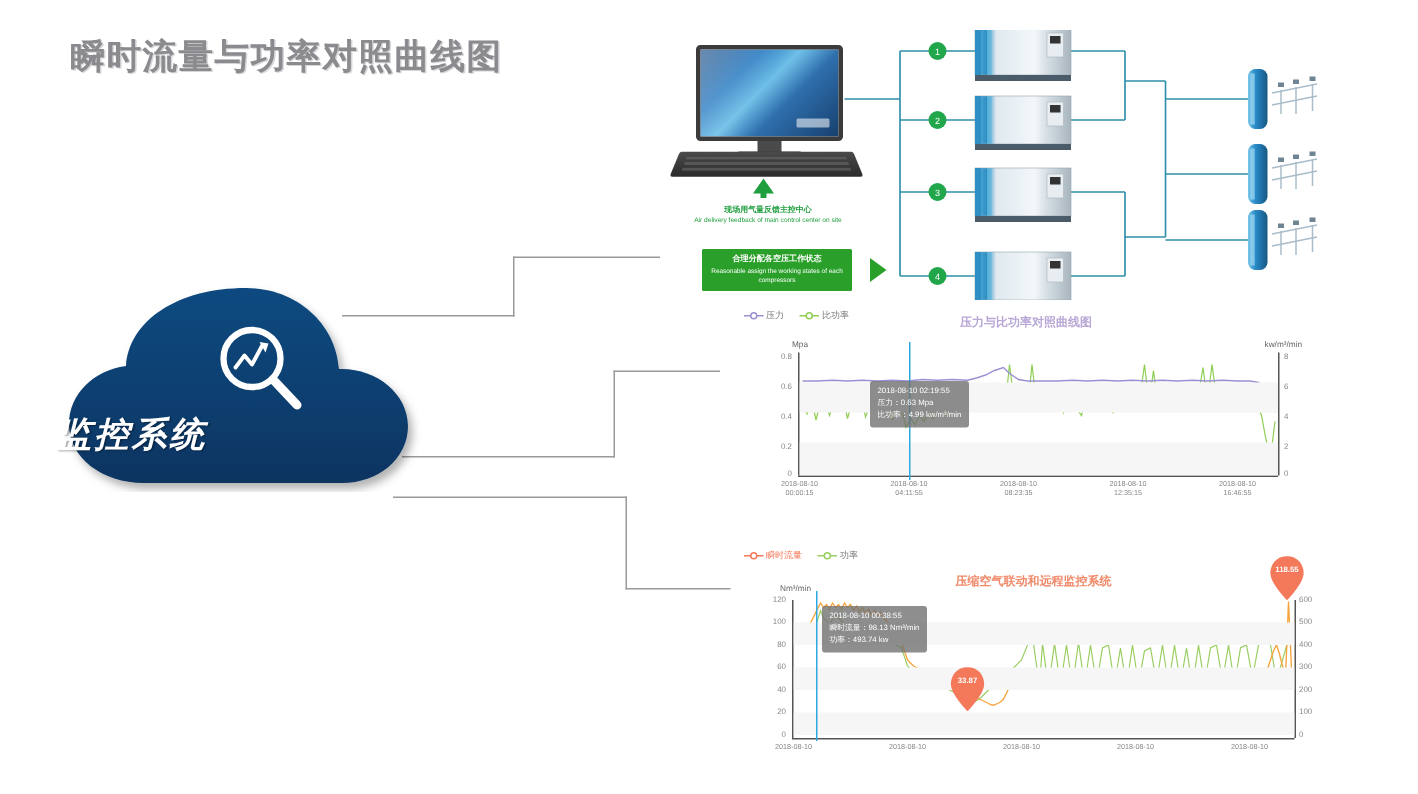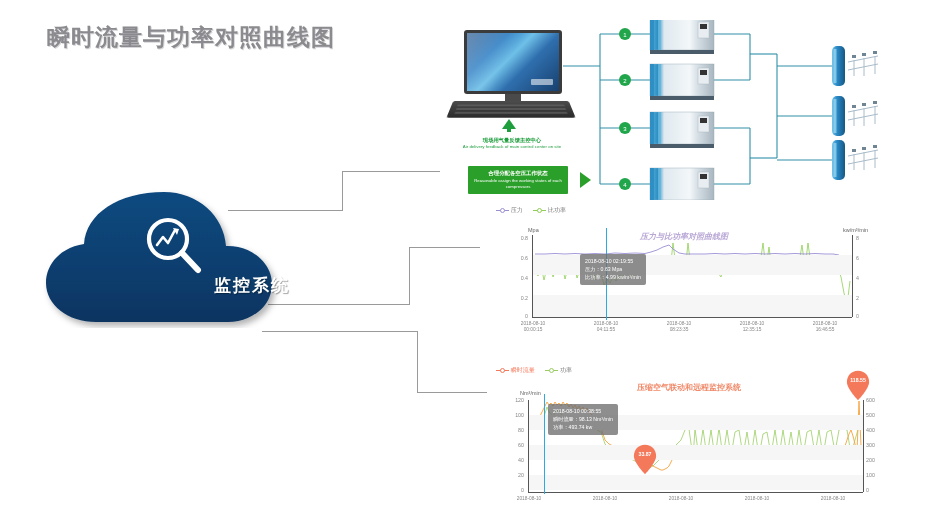--- a/index.html
+++ b/index.html
@@ -17,23 +17,24 @@
     font-size:23px;font-weight:bold;letter-spacing:1px;
     color:#8b8b8f;
     text-shadow:1px 1px 0 #d7d7da;
     white-space:nowrap;
   }
 
   
   .cloud-wrap{position:absolute;left:38px;top:186px;width:252px;height:142px;}
   .cloud-wrap svg{display:block;}
   .cloud-label{
-    position:absolute;left:0;top:88px;width:252px;text-align:right;
-    font-size:17px;font-weight:bold;color:#ffffff;letter-spacing:2px;
+    position:absolute;left:0;top:88px;width:252px;text-align:left;
+    font-size:23px;font-weight:bold;color:#ffffff;letter-spacing:2px;
     text-shadow:1px 1px 1px rgba(0,0,0,.35);
+    font-style:italic;
   }
   .mag-icon{position:absolute;left:104px;top:28px;width:64px;height:64px;}
 
   
   .conn{position:absolute;}
   .conn .h,.conn .v{position:absolute;background:#9a9a9a;}
   .conn .h{height:1px;}
   .conn .v{width:1px;}
 
   
@@ -345,21 +346,21 @@
         <span class="lg-text">压力</span>
       </span>
       <span class="lg-item">
         <span class="lg-mark" style="color:#8fce54;">
           <i style="background:#8fce54;"></i><b></b>
         </span>
         <span class="lg-text">比功率</span>
       </span>
     </div>
 
-    <div class="chart-title" style="left:96px;top:29px;width:200px;color:#b9a8d6;font-style:italic;">压力与比功率对照曲线图</div>
+    <div class="chart-title" style="left:96px;top:7px;width:200px;color:#b9a8d6;">压力与比功率对照曲线图</div>
 
     <div class="axis-unit" style="left:40px;top:25px;">Mpa</div>
     <div class="axis-unit" style="left:355px;top:25px;">kw/m³/min</div>
 
     <div class="tick-lbl" style="left:20px;top:33px;width:20px;">0.8</div>
     <div class="tick-lbl" style="left:20px;top:53px;width:20px;">0.6</div>
     <div class="tick-lbl" style="left:20px;top:73px;width:20px;">0.4</div>
     <div class="tick-lbl" style="left:20px;top:93px;width:20px;">0.2</div>
     <div class="tick-lbl" style="left:20px;top:111px;width:20px;">0</div>
 

